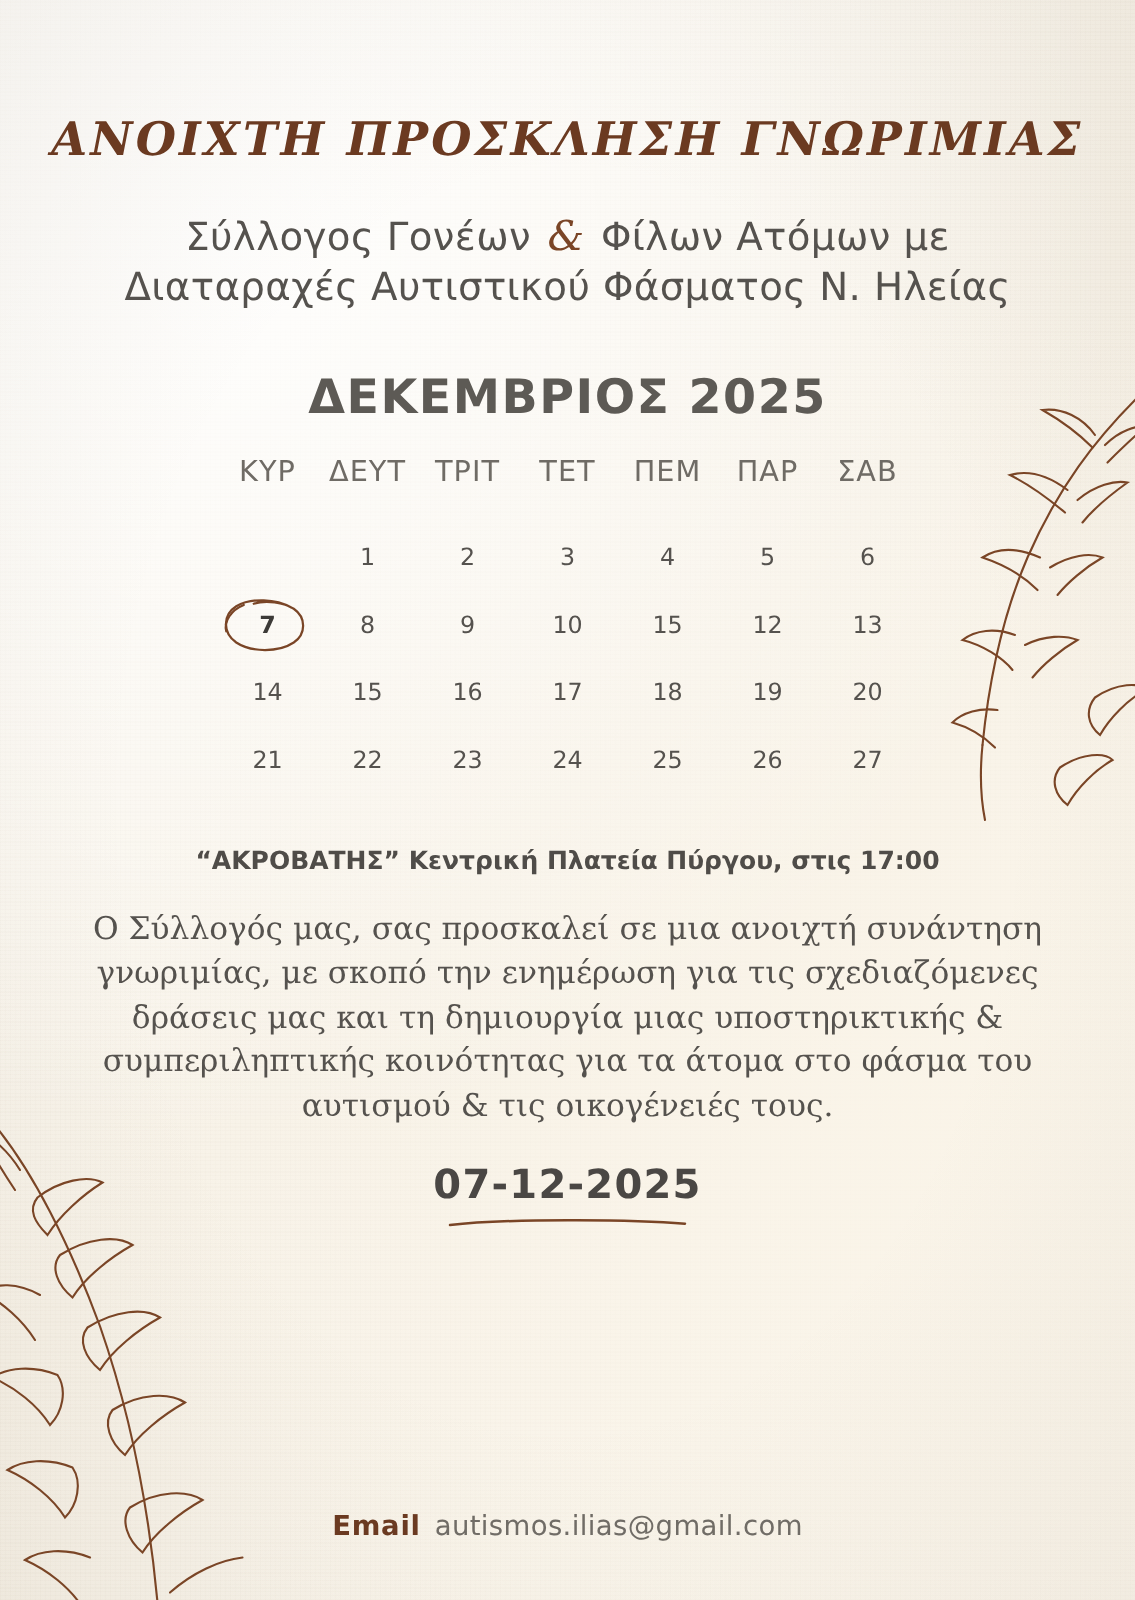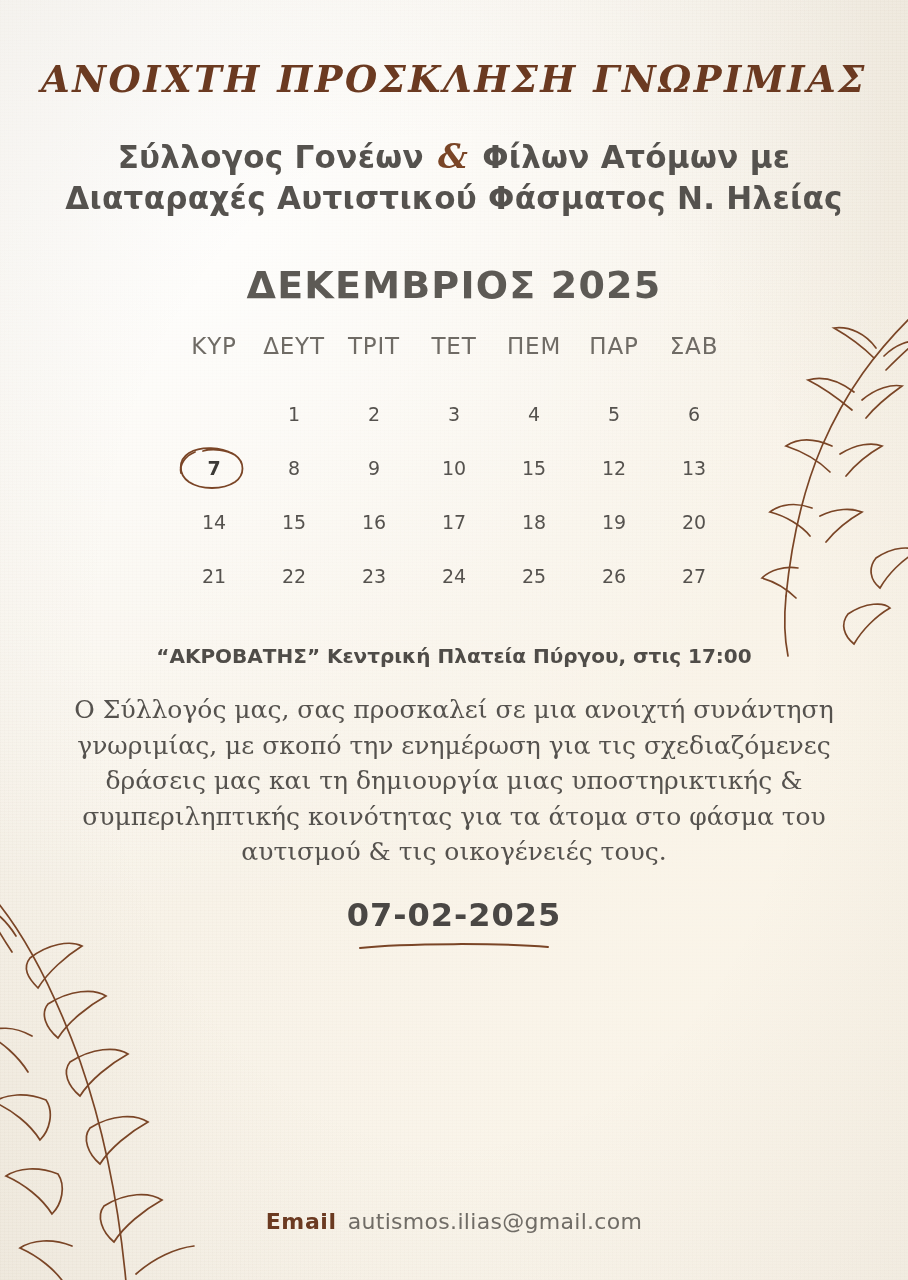--- a/index.html
+++ b/index.html
@@ -35,21 +35,21 @@
     background: radial-gradient(ellipse at center, rgba(0,0,0,0) 55%, rgba(120,100,70,0.07) 100%);
     pointer-events: none;
   }
 
   .content {
     position: relative;
     z-index: 3;
     width: 908px;
     height: 1280px;
     box-sizing: border-box;
-    padding: 58px 40px 0 40px;
+    padding: 90px 40px 0 40px;
     text-align: center;
   }
 
   .botanical {
     position: absolute;
     z-index: 2;
     pointer-events: none;
   }
   .botanical.top-right { top: 296px; right: -8px; }
   .botanical.bottom-left { bottom: -10px; left: -14px; }
@@ -66,21 +66,20 @@
   }
 
   .org-name {
     font-family: "DejaVu Sans", sans-serif;
     font-size: 31px;
     line-height: 1.32;
     color: #55524e;
     margin: 0 auto 44px auto;
     max-width: 790px;
     letter-spacing: 0.3px;
-    font-weight: bold;
   }
   .org-name .amp {
     font-family: "DejaVu Serif", serif;
     font-style: italic;
     color: #7a4526;
     font-size: 33px;
     padding: 0 3px;
   }
 
   .month-title {
@@ -303,21 +302,21 @@
         <td>26</td>
         <td>27</td>
       </tr>
     </tbody>
   </table>
 
   <div class="venue">“ΑΚΡΟΒΑΤΗΣ” Κεντρική Πλατεία Πύργου, στις 17:00</div>
 
   <p class="body-text">Ο Σύλλογός μας, σας προσκαλεί σε μια ανοιχτή συνάντηση γνωριμίας, με σκοπό την ενημέρωση για τις σχεδιαζόμενες δράσεις μας και τη δημιουργία μιας υποστηρικτικής &amp; συμπεριληπτικής κοινότητας για τα άτομα στο φάσμα του αυτισμού &amp; τις οικογένειές τους.</p>
 
-  <div class="event-date">07-02-2025</div>
+  <div class="event-date">07-12-2025</div>
   <span class="date-underline">
     <svg width="200" height="14" viewBox="0 0 200 14" fill="none" xmlns="http://www.w3.org/2000/svg">
       <g stroke="#7a4526" stroke-width="2" fill="none" stroke-linecap="round">
         <path d="M6 7 C50 2, 150 2, 194 6"></path>
       </g>
     </svg>
   </span>
 
 
 </div>

